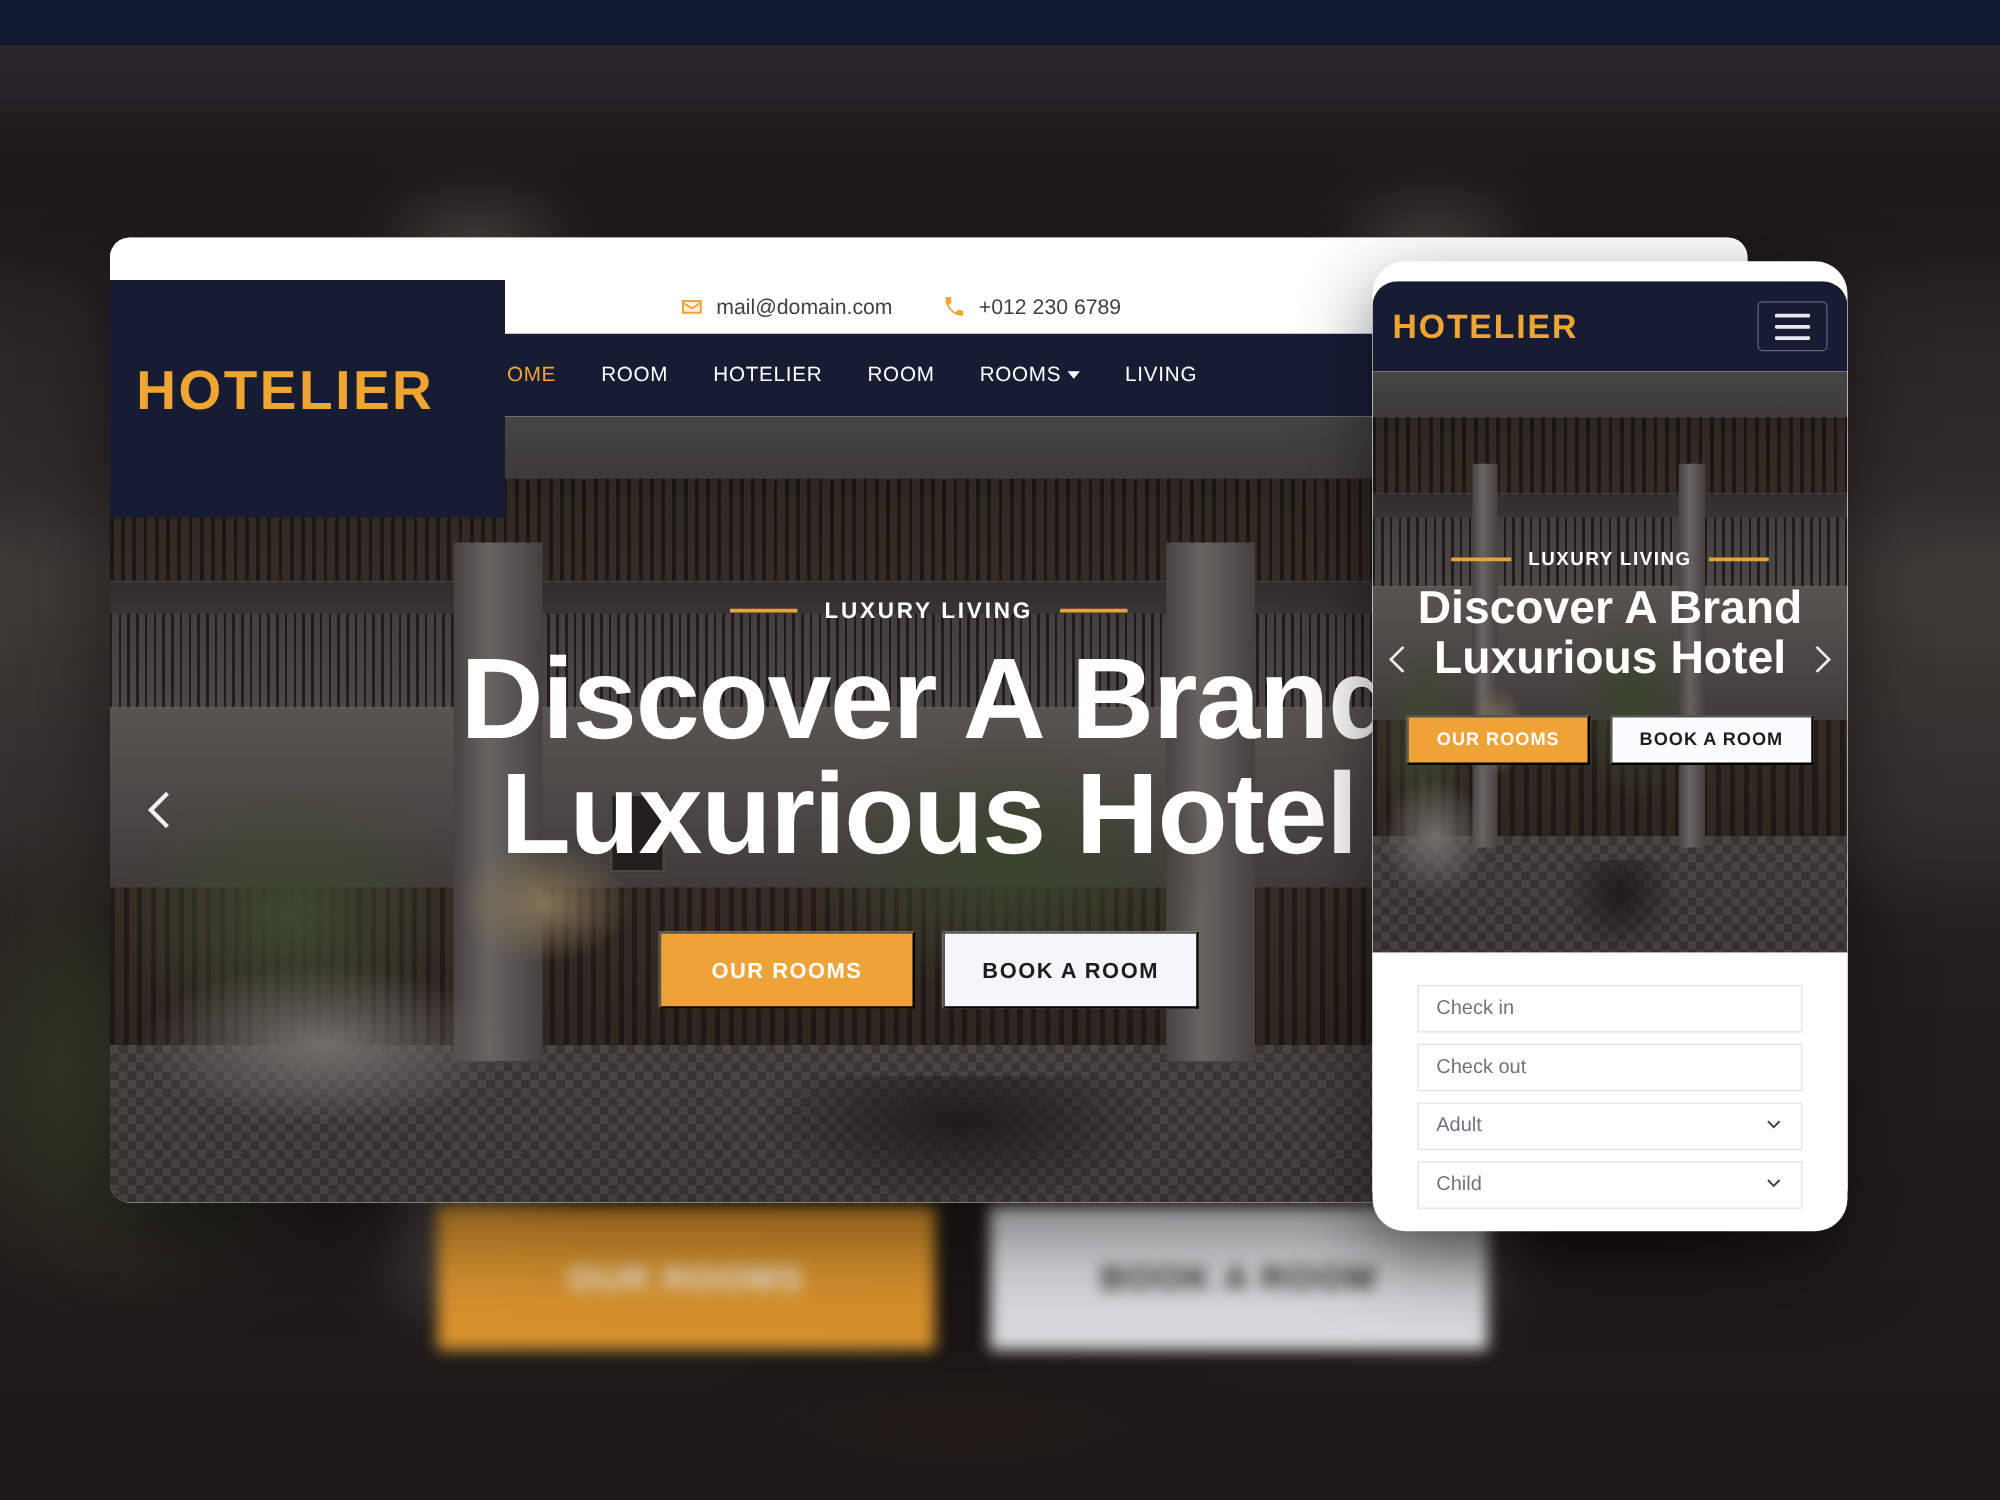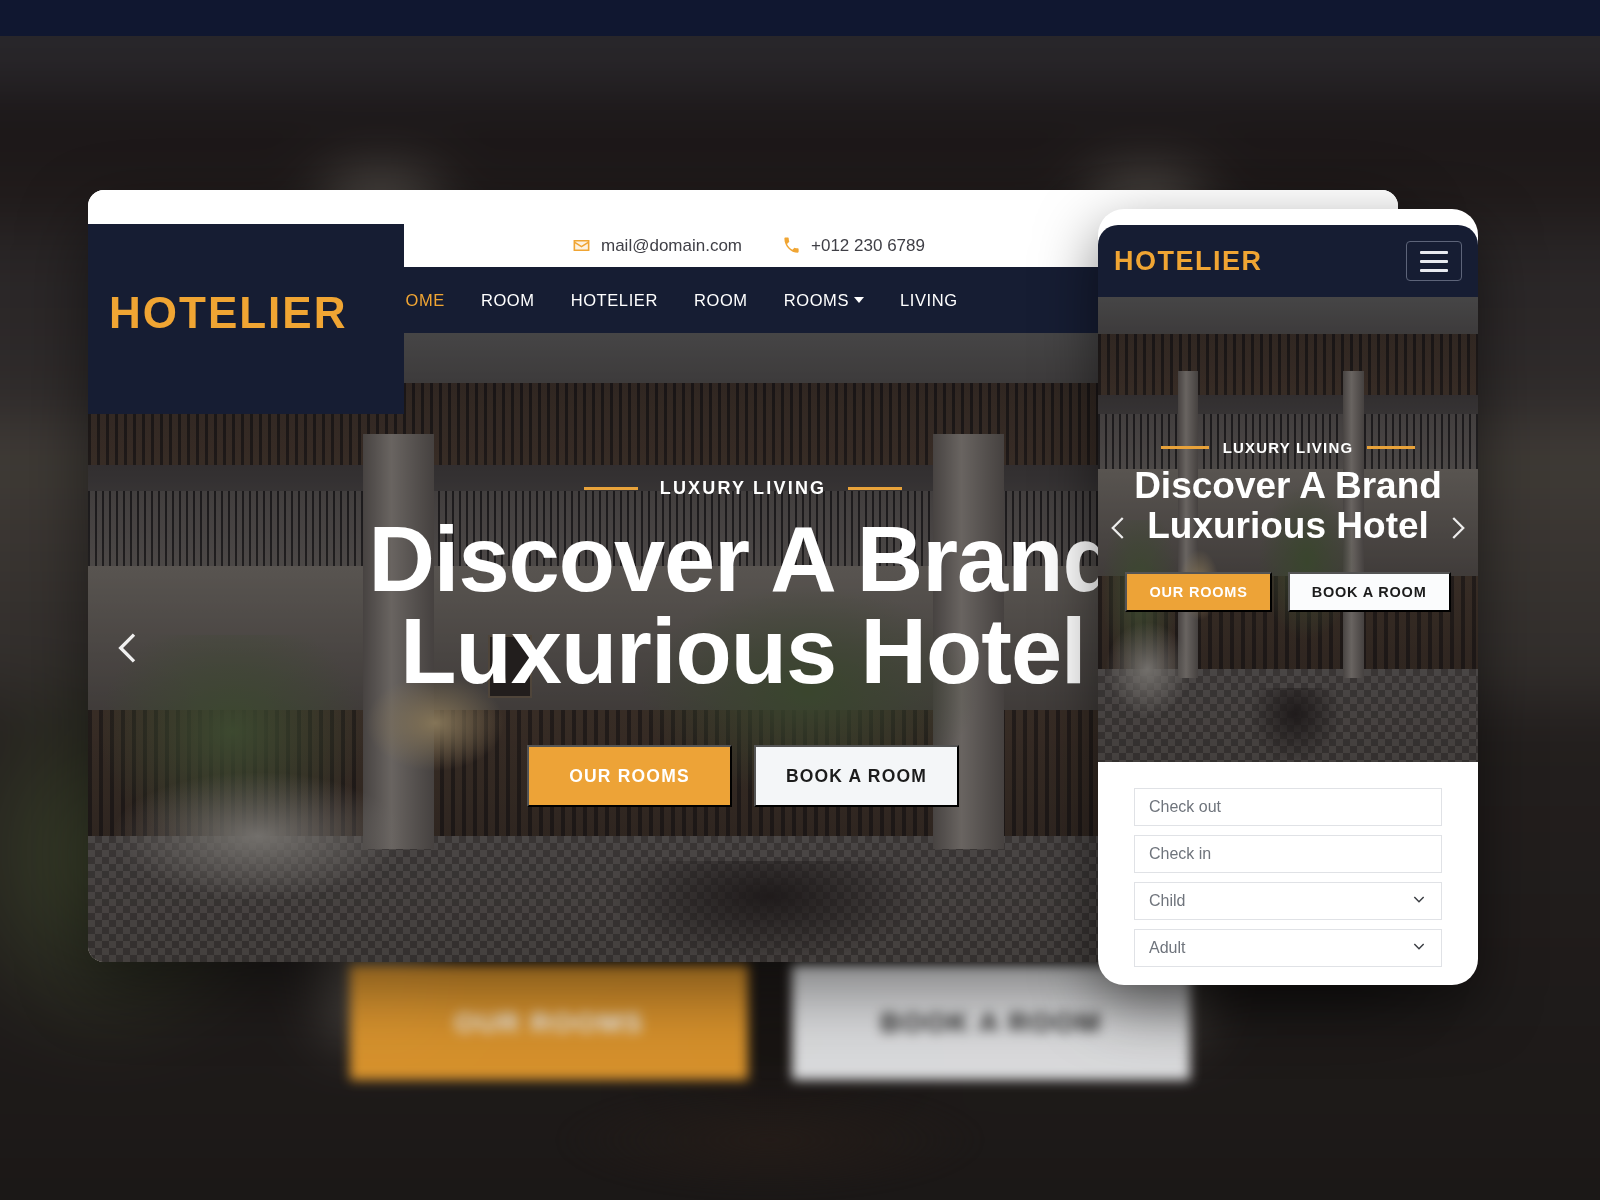--- a/index.html
+++ b/index.html
@@ -50,21 +50,21 @@
     position: absolute; left: 88px; top: 190px; width: 1310px; height: 772px;
     background: #fff; border-radius: 16px; overflow: hidden;
     box-shadow: 0 26px 70px rgba(0,0,0,.48);
     z-index: 10;
   }
   .topbar {
     position: absolute; left: 0; top: 0; width: 100%; height: 34px; background: #fff;
   }
   .contactbar {
     position: absolute; left: 316px; top: 34px; width: calc(100% - 316px); height: 43px;
-    background: #fff; display: flex; align-items: center; gap: 40px; padding-left: 140px; margin-left: 28px;
+    background: #fff; display: flex; align-items: center; gap: 40px; padding-left: 140px;
   }
   .contact-item { display: flex; align-items: center; gap: 10px; font-size: 17px; color: #3f3f46; }
   .ic { color: #f0a533; display: inline-flex; }
 
   .logo-block {
     position: absolute; left: 0; top: 34px; width: 316px; height: 190px;
     background: #161d33; z-index: 3;
   }
   .logo-text {
     position: absolute; left: 21px; top: 64px;
@@ -385,38 +385,38 @@
       </div>
       <div class="ph-arrow right">
         <svg width="30" height="30" viewBox="0 0 24 24" fill="none" stroke="currentColor" stroke-width="1.8">
           <polyline points="9 4 17 12 9 20"></polyline>
         </svg>
       </div>
     </div>
 
     <div class="ph-form">
       <div class="field">
+        <span>Check in</span>
+      </div>
+      <div class="field">
         <span>Check out</span>
       </div>
       <div class="field">
-        <span>Check in</span>
+        <span>Adult</span>
+        <span class="chev">
+          <svg width="16" height="16" viewBox="0 0 24 24" fill="none" stroke="currentColor" stroke-width="2.2">
+            <polyline points="5 9 12 16 19 9"></polyline>
+          </svg>
+        </span>
       </div>
       <div class="field">
         <span>Child</span>
         <span class="chev">
           <svg width="16" height="16" viewBox="0 0 24 24" fill="none" stroke="currentColor" stroke-width="2.2">
             <polyline points="5 9 12 16 19 9"></polyline>
           </svg>
         </span>
       </div>
-      <div class="field">
-        <span>Adult</span>
-        <span class="chev">
-          <svg width="16" height="16" viewBox="0 0 24 24" fill="none" stroke="currentColor" stroke-width="2.2">
-            <polyline points="5 9 12 16 19 9"></polyline>
-          </svg>
-        </span>
-      </div>
 
     </div>
 
   </div>
 </div>
 
 </body></html>

